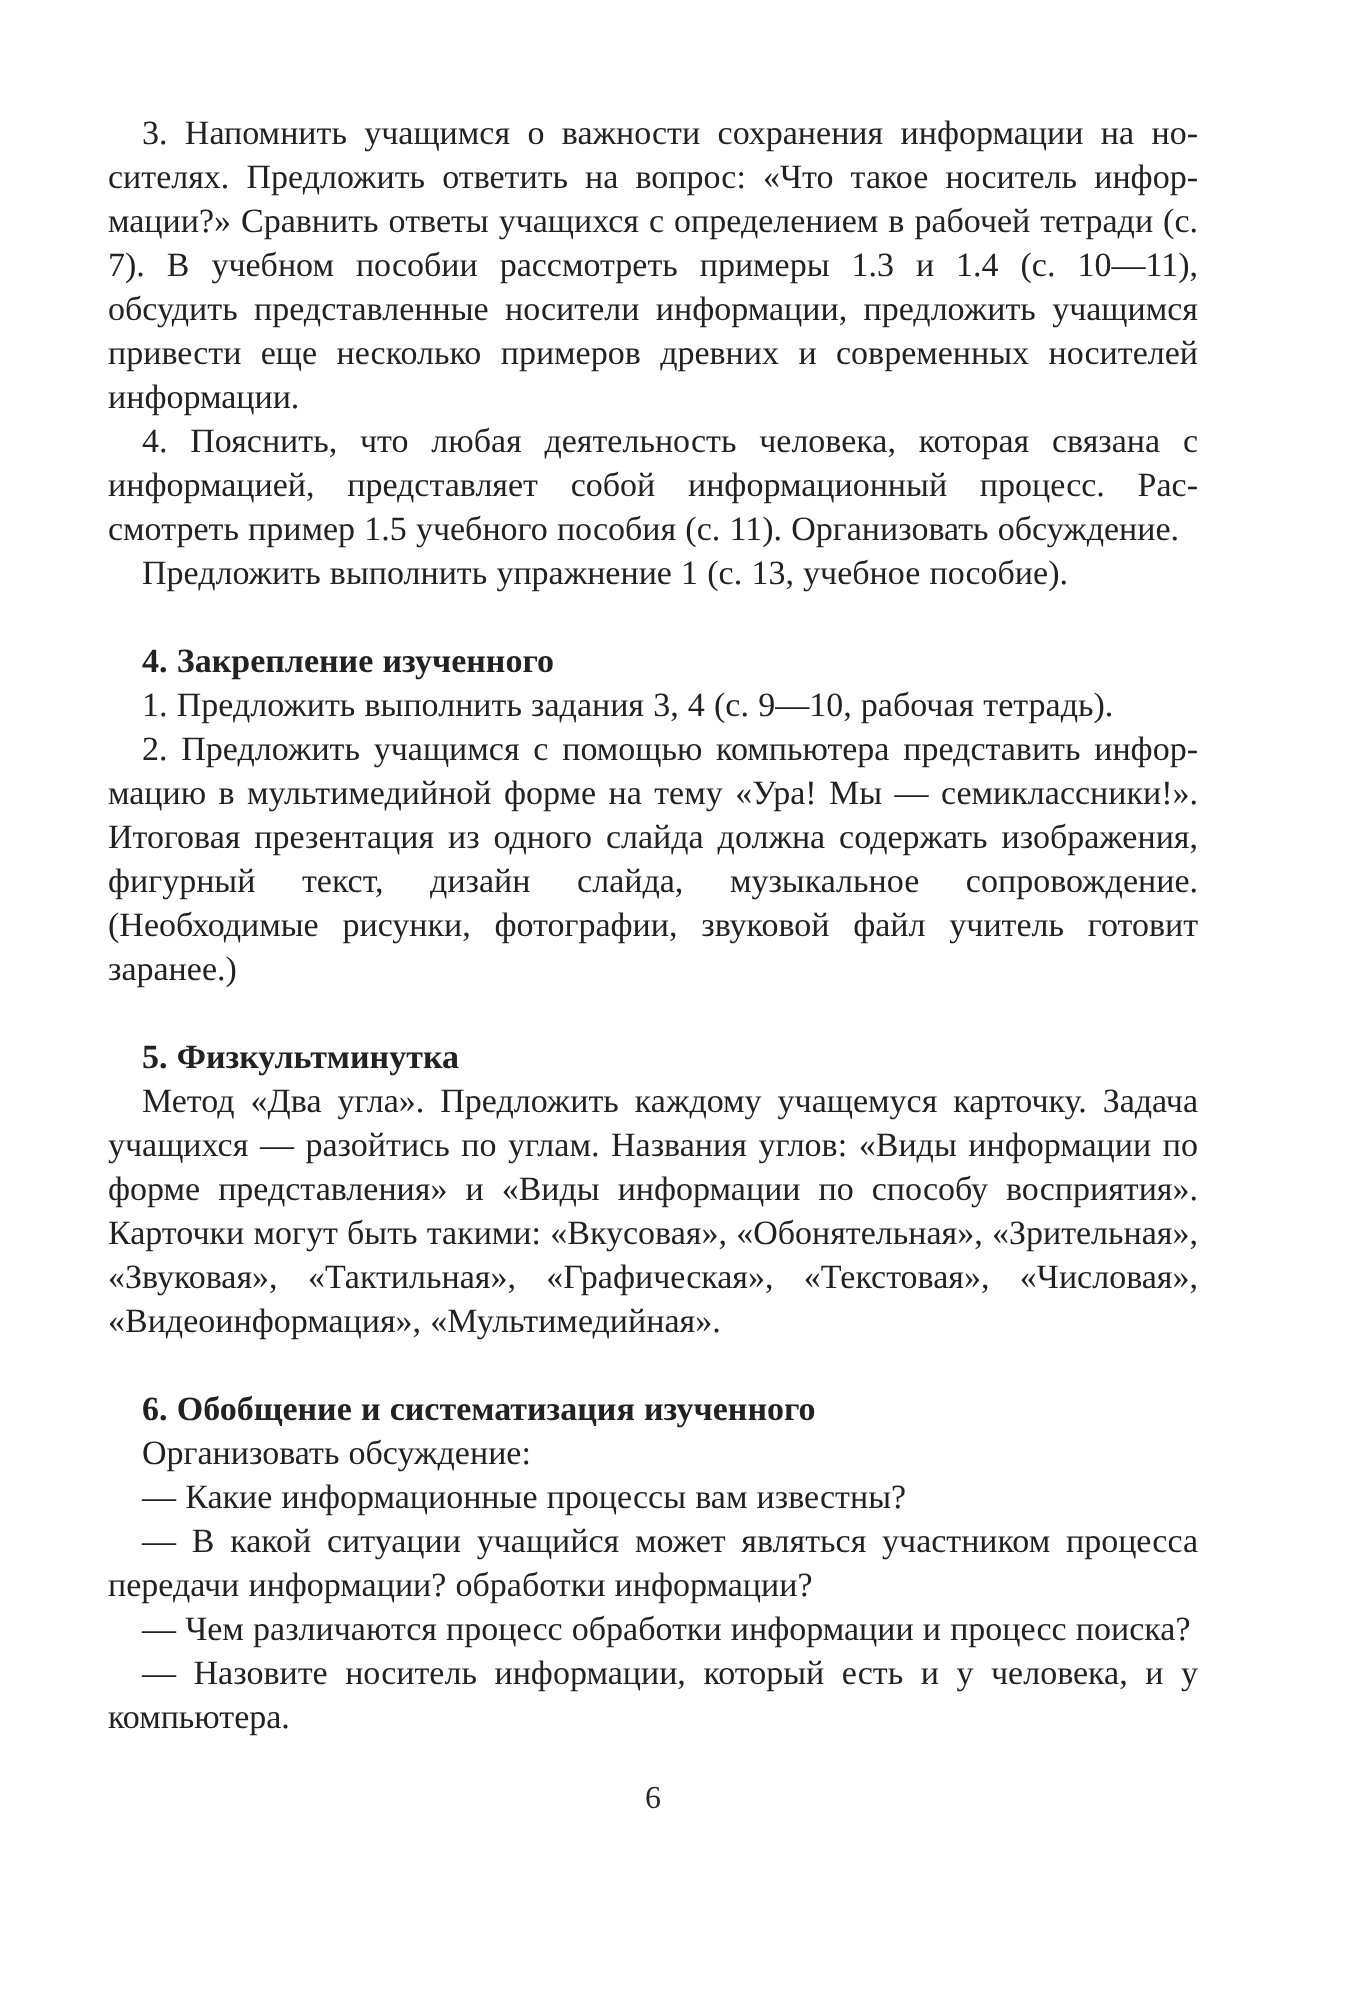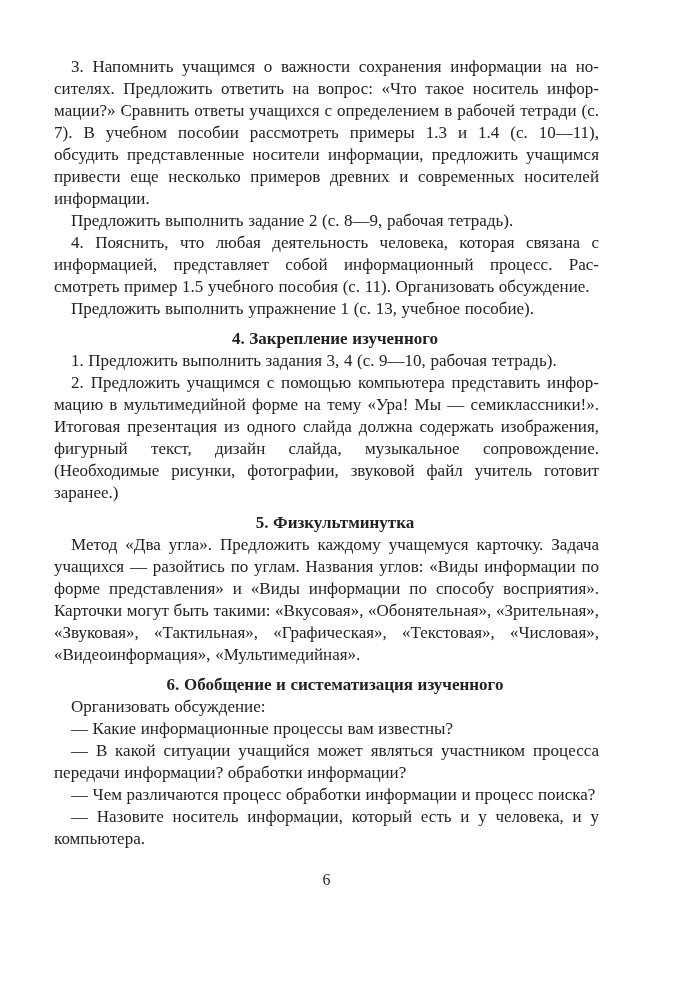--- a/index.html
+++ b/index.html
@@ -26,40 +26,39 @@
     font-size: 17px;
     line-height: 22px;
     text-align: justify;
     text-indent: 17px;
     hyphens: manual;
     -webkit-hyphens: manual;
     word-spacing: 0.02em;
   }
   .content p.heading {
     font-weight: bold;
-    margin-top: 8px;
-    text-align: center;
+    margin-top: 22px;
+    text-align: left;
   }
   .lead-italic {
   }
   .page-number {
     margin-top: 19px;
     text-align: center;
     font-size: 16px;
     line-height: 22px;
     color: #2a2a2a;
   }
 </style>
 </head>
 <body>
 
 <div class="page">
   <div class="content">
     <p>3. Напомнить учащимся о важности сохранения информации на но­сителях. Предложить ответить на вопрос: «Что такое носитель инфор­мации?» Сравнить ответы учащихся с определением в рабочей тетради (с. 7). В учебном пособии рассмотреть примеры 1.3 и 1.4 (с. 10—11), обсудить представленные носители информации, предложить учащимся привести еще несколько примеров древних и современных носителей информации.</p>
-    <p>Предложить выполнить задание 2 (с. 8—9, рабочая тетрадь).</p>
     <p>4. Пояснить, что любая деятельность человека, которая связана с информацией, представляет собой информационный процесс. Рас­смотреть пример 1.5 учебного пособия (с. 11). Организовать обсуж­дение.</p>
     <p>Предложить выполнить упражнение 1 (с. 13, учебное пособие).</p>
 
     <p class="heading">4. Закрепление изученного</p>
     <p>1. Предложить выполнить задания 3, 4 (с. 9—10, рабочая тетрадь).</p>
     <p>2. Предложить учащимся с помощью компьютера представить инфор­мацию в мультимедийной форме на тему «Ура! Мы — семиклассники!». Итоговая презентация из одного слайда должна содержать изображе­ния, фигурный текст, дизайн слайда, музыкальное сопровождение. (Необходимые рисунки, фотографии, звуковой файл учитель готовит заранее.)</p>
 
     <p class="heading">5. Физкультминутка</p>
     <p><span class="lead-italic">Метод «Два угла».</span><span> Предложить каждому учащемуся карточку. Задача учащихся — разойтись по углам. Названия углов: «Виды информации по форме представления» и «Виды информации по способу воспри­ятия». Карточки могут быть такими: «Вкусовая», «Обонятельная», «Зрительная», «Звуковая», «Тактильная», «Графическая», «Текстовая», «Числовая», «Видеоинформация», «Мультимедийная».</span></p>
 

